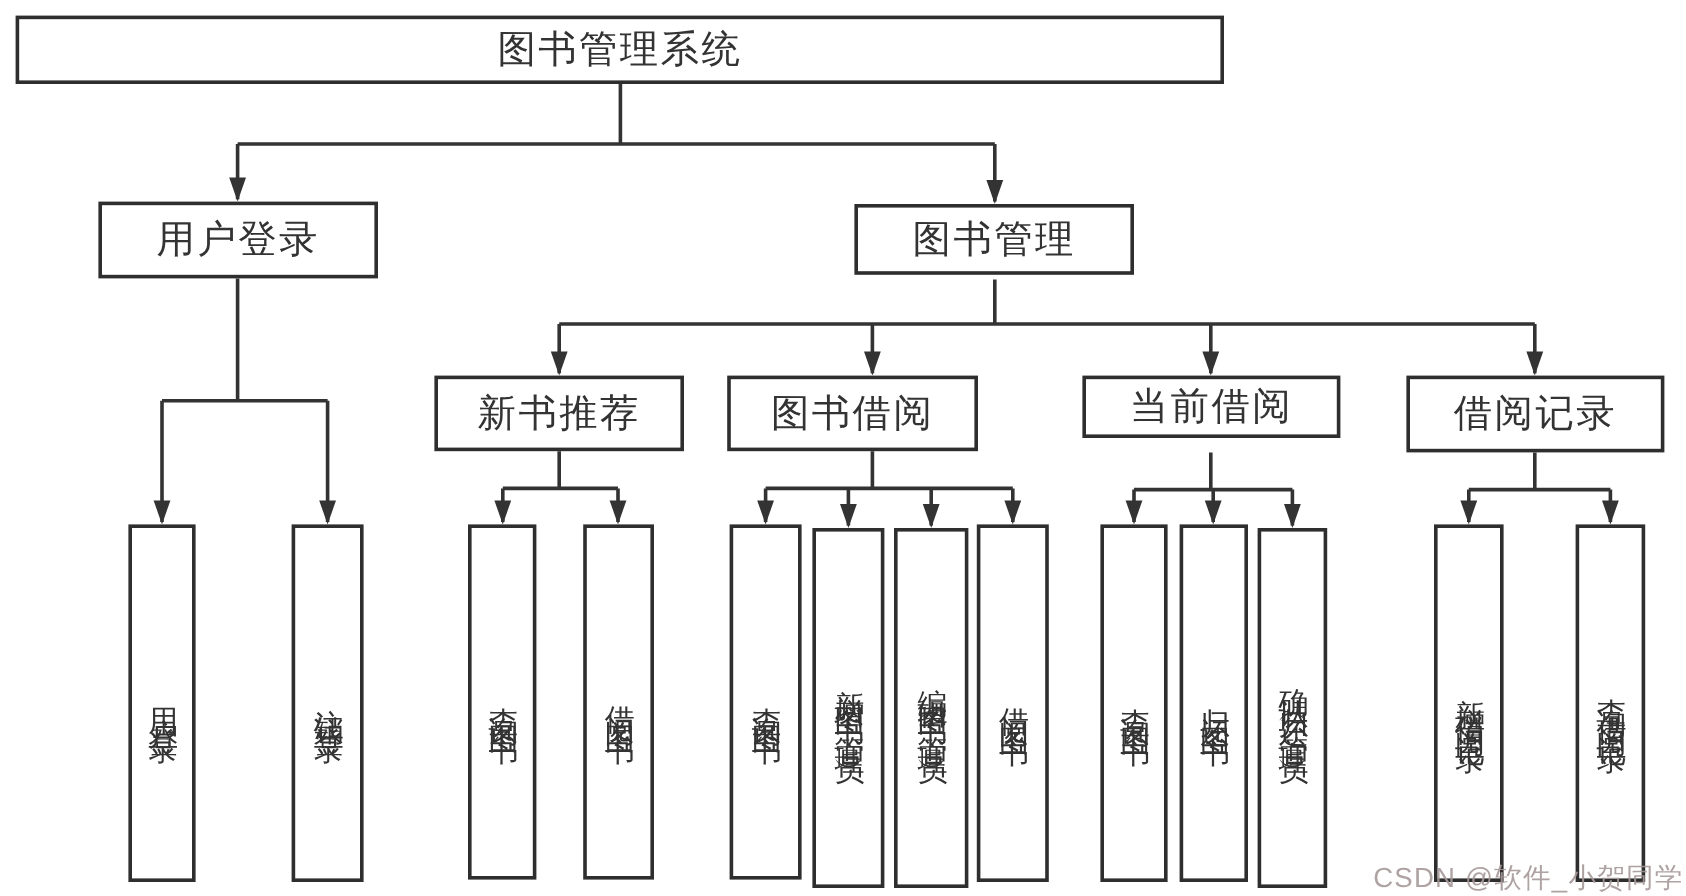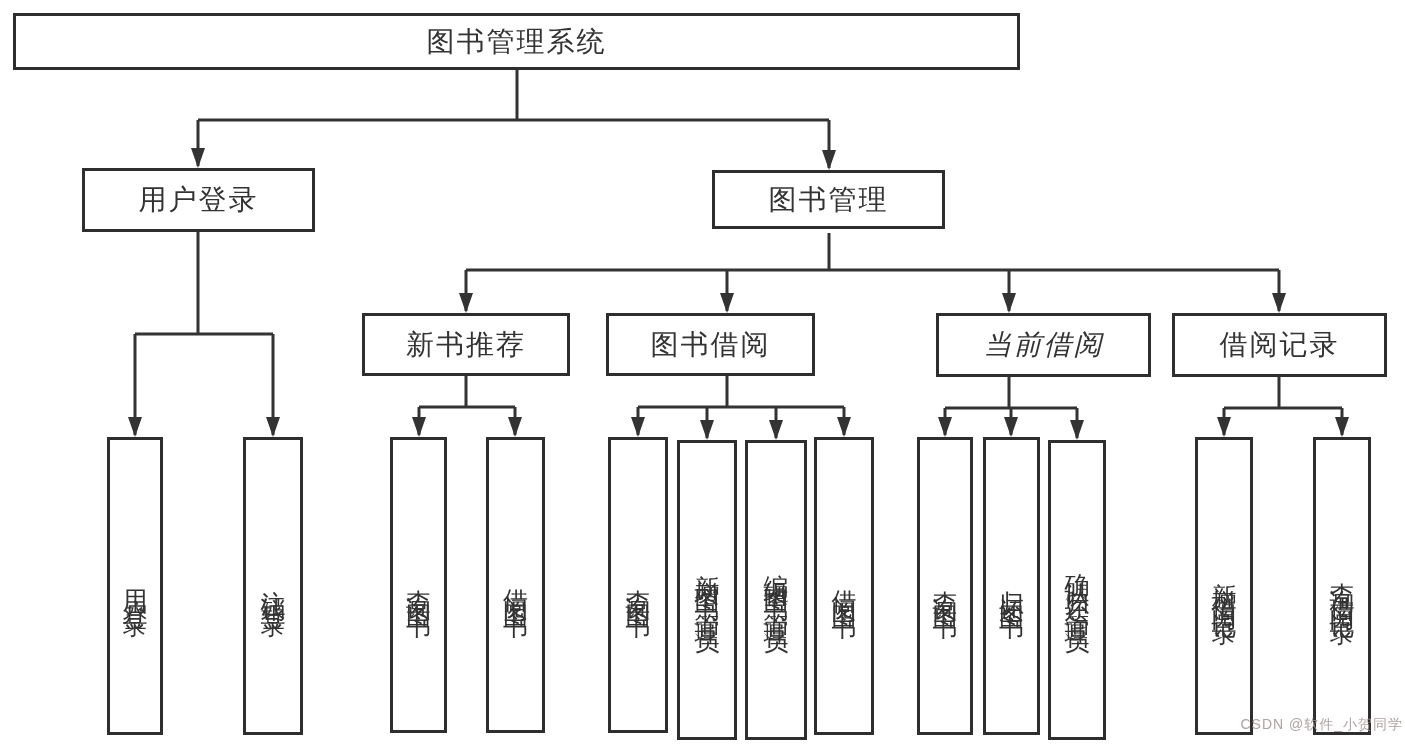--- a/index.html
+++ b/index.html
@@ -23,56 +23,56 @@
     box-sizing: border-box;
     background: #ffffff;
     border: 3px solid #2e2e2e;
     color: #333333;
     display: flex;
     align-items: center;
     justify-content: center;
     z-index: 2;
     text-align: center;
   }
-  .h-node { font-size: 28px; letter-spacing: 2px; }
+  .h-node { font-size: 32px; letter-spacing: 2px; }
   .v-node { font-size: 25px; }
   .v-node .vtext {
     writing-mode: vertical-rl;
     text-orientation: mixed;
     letter-spacing: 8px;
     line-height: 1.0;
     white-space: nowrap;
   }
   
   #n-root            { left: 13px;   top: 13px;  width: 1007px; height: 57px; }
   #n-user-login      { left: 82px;   top: 168px; width: 233px;  height: 64px; }
   #n-book-mgmt       { left: 712px;  top: 170px; width: 233px;  height: 59px; }
   #n-new-book-rec    { left: 362px;  top: 313px; width: 208px;  height: 63px; justify-content: center; }
   #n-book-borrow     { left: 606px;  top: 313px; width: 209px;  height: 63px; }
-  #n-current-borrow  { left: 936px;  top: 313px; width: 215px;  height: 64px; font-style: italic; }
+  #n-current-borrow  { left: 902px;  top: 313px; width: 215px;  height: 52px; }
   #n-borrow-records  { left: 1172px; top: 313px; width: 215px;  height: 64px; }
   #n-leaf-a1 { left: 107px;  top: 437px; width: 56px; height: 298px; }
   #n-leaf-a2 { left: 243px;  top: 437px; width: 60px; height: 298px; }
   #n-leaf-b1 { left: 390px;  top: 437px; width: 57px; height: 296px; }
   #n-leaf-b2 { left: 486px;  top: 437px; width: 59px; height: 296px; }
   #n-leaf-c1 { left: 608px;  top: 437px; width: 60px; height: 296px; }
   #n-leaf-c2 { left: 677px;  top: 440px; width: 60px; height: 300px; }
   #n-leaf-c3 { left: 745px;  top: 440px; width: 62px; height: 300px; }
   #n-leaf-c4 { left: 814px;  top: 437px; width: 60px; height: 298px; }
   #n-leaf-d1 { left: 917px;  top: 437px; width: 56px; height: 298px; }
   #n-leaf-d2 { left: 983px;  top: 437px; width: 57px; height: 298px; }
   #n-leaf-d3 { left: 1048px; top: 440px; width: 58px; height: 300px; }
   #n-leaf-e1 { left: 1195px; top: 437px; width: 58px; height: 298px; }
   #n-leaf-e2 { left: 1313px; top: 437px; width: 58px; height: 298px; }
   #watermark {
     position: absolute;
     right: 2px;
     top: 716px;
     z-index: 5;
-    font-size: 14px;
+    font-size: 23px;
     letter-spacing: 1px;
     color: rgba(165, 152, 152, 0.9);
     pointer-events: none;
   }
   svg path { stroke: #333333; stroke-width: 3px; fill: none; }
   svg polygon { fill: #333333; stroke: none; }
 </style>
 </head>
 <body>
 

